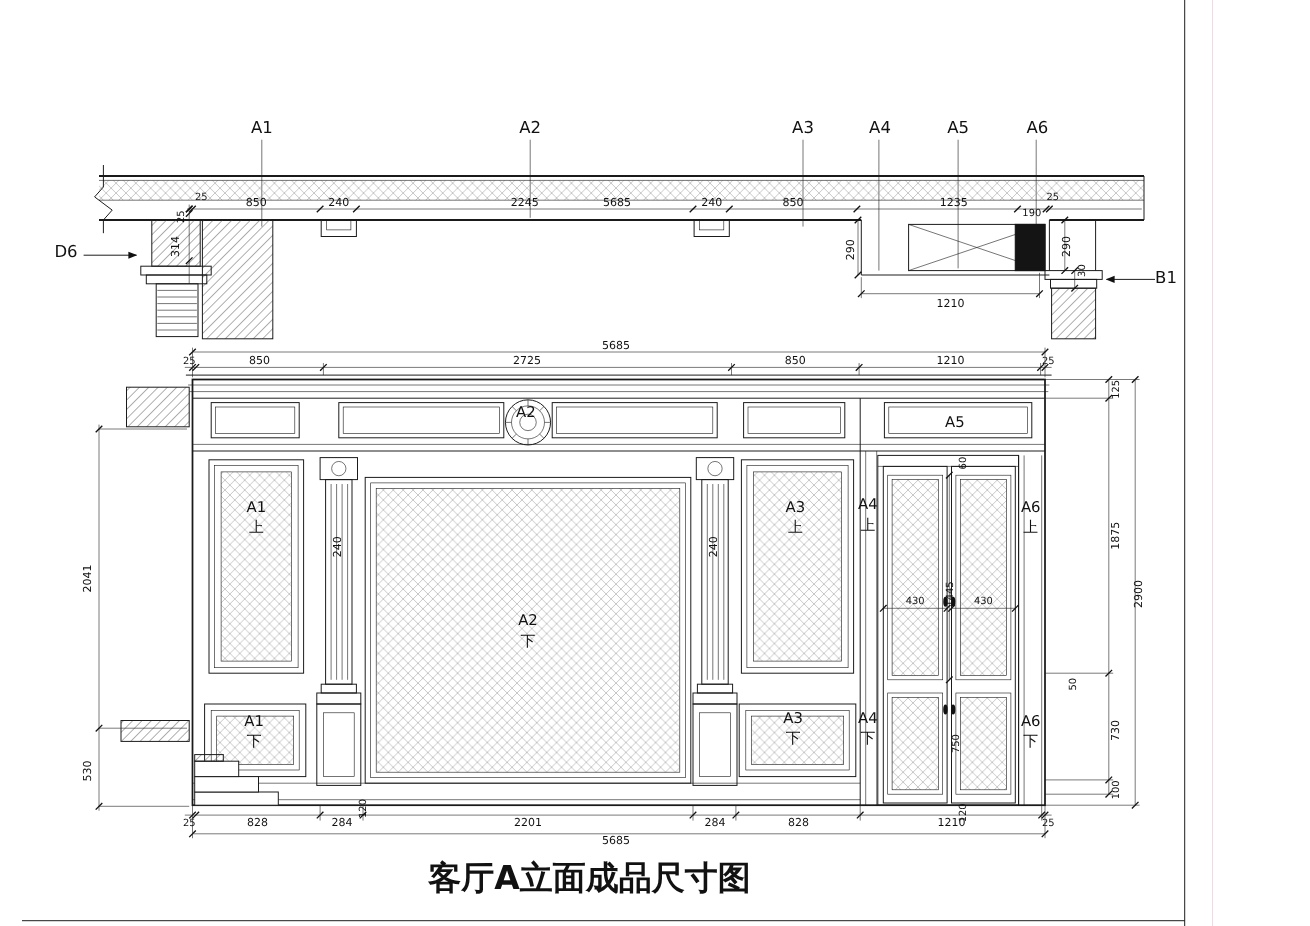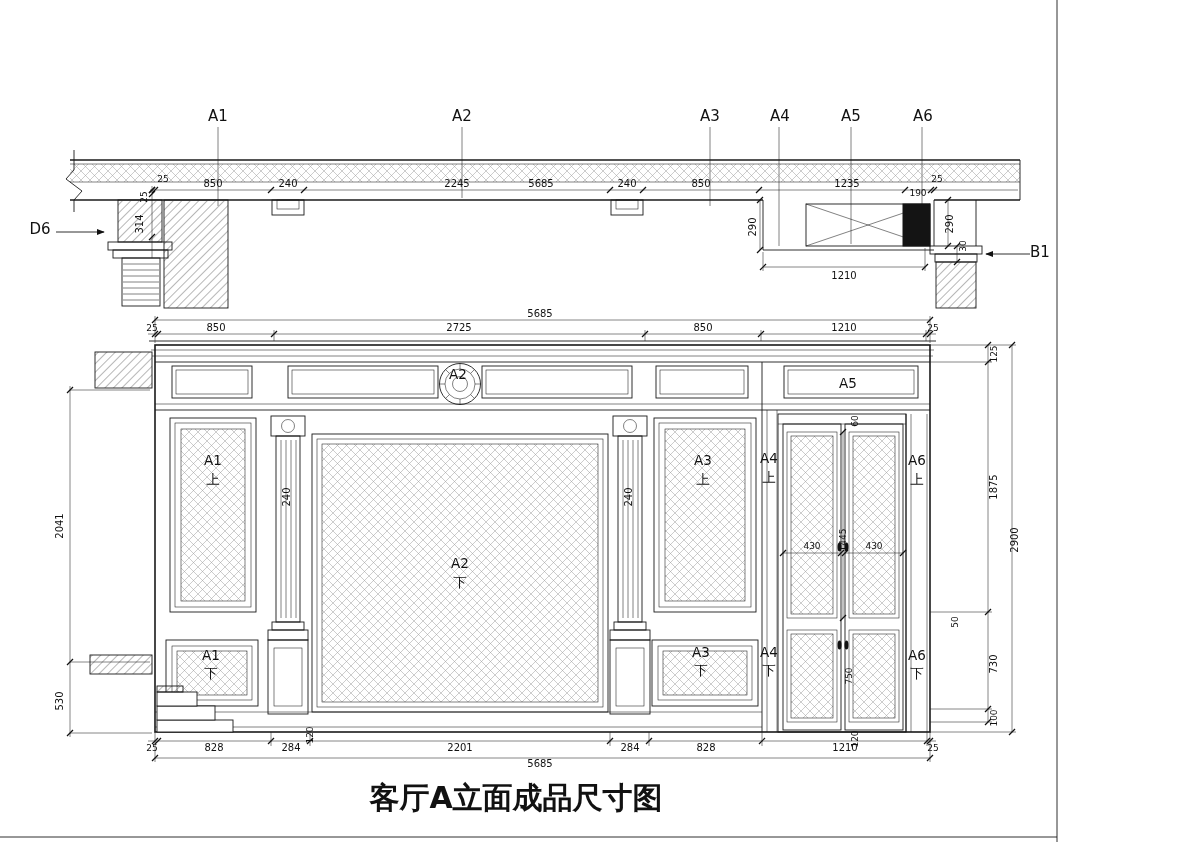--- a/index.html
+++ b/index.html
@@ -1,16 +1,16 @@
 <!DOCTYPE html>
 <html><head>
 <meta charset="utf-8">
 <style>
   html,body{margin:0;padding:0;background:#ffffff;}
-  #sheet-wrap{position:relative;width:1082px;height:842px;background:#be185d;overflow:hidden;}
+  #sheet-wrap{position:relative;width:1082px;height:842px;background:#be185d;overflow:hidden;margin-left:20px;}
   svg text{font-family:"DejaVu Sans","Liberation Sans",sans-serif;fill:#111;}
   .s  {fill:none;stroke:#1a1a1a;stroke-width:0.9;}
   .s15{stroke-width:1.6;}
   .s06{fill:none;stroke:#1a1a1a;stroke-width:0.55;}
   .sh {fill:url(#hatch);stroke:#1a1a1a;stroke-width:0.9;}
   .sl {fill:url(#lat);stroke:#1a1a1a;stroke-width:0.55;}
   .sw {fill:#ffffff;stroke:#1a1a1a;stroke-width:0.9;}
   .dim{stroke:#222;stroke-width:0.55;fill:none;}
   .tick{stroke:#111;stroke-width:1.2;}
 </style>

